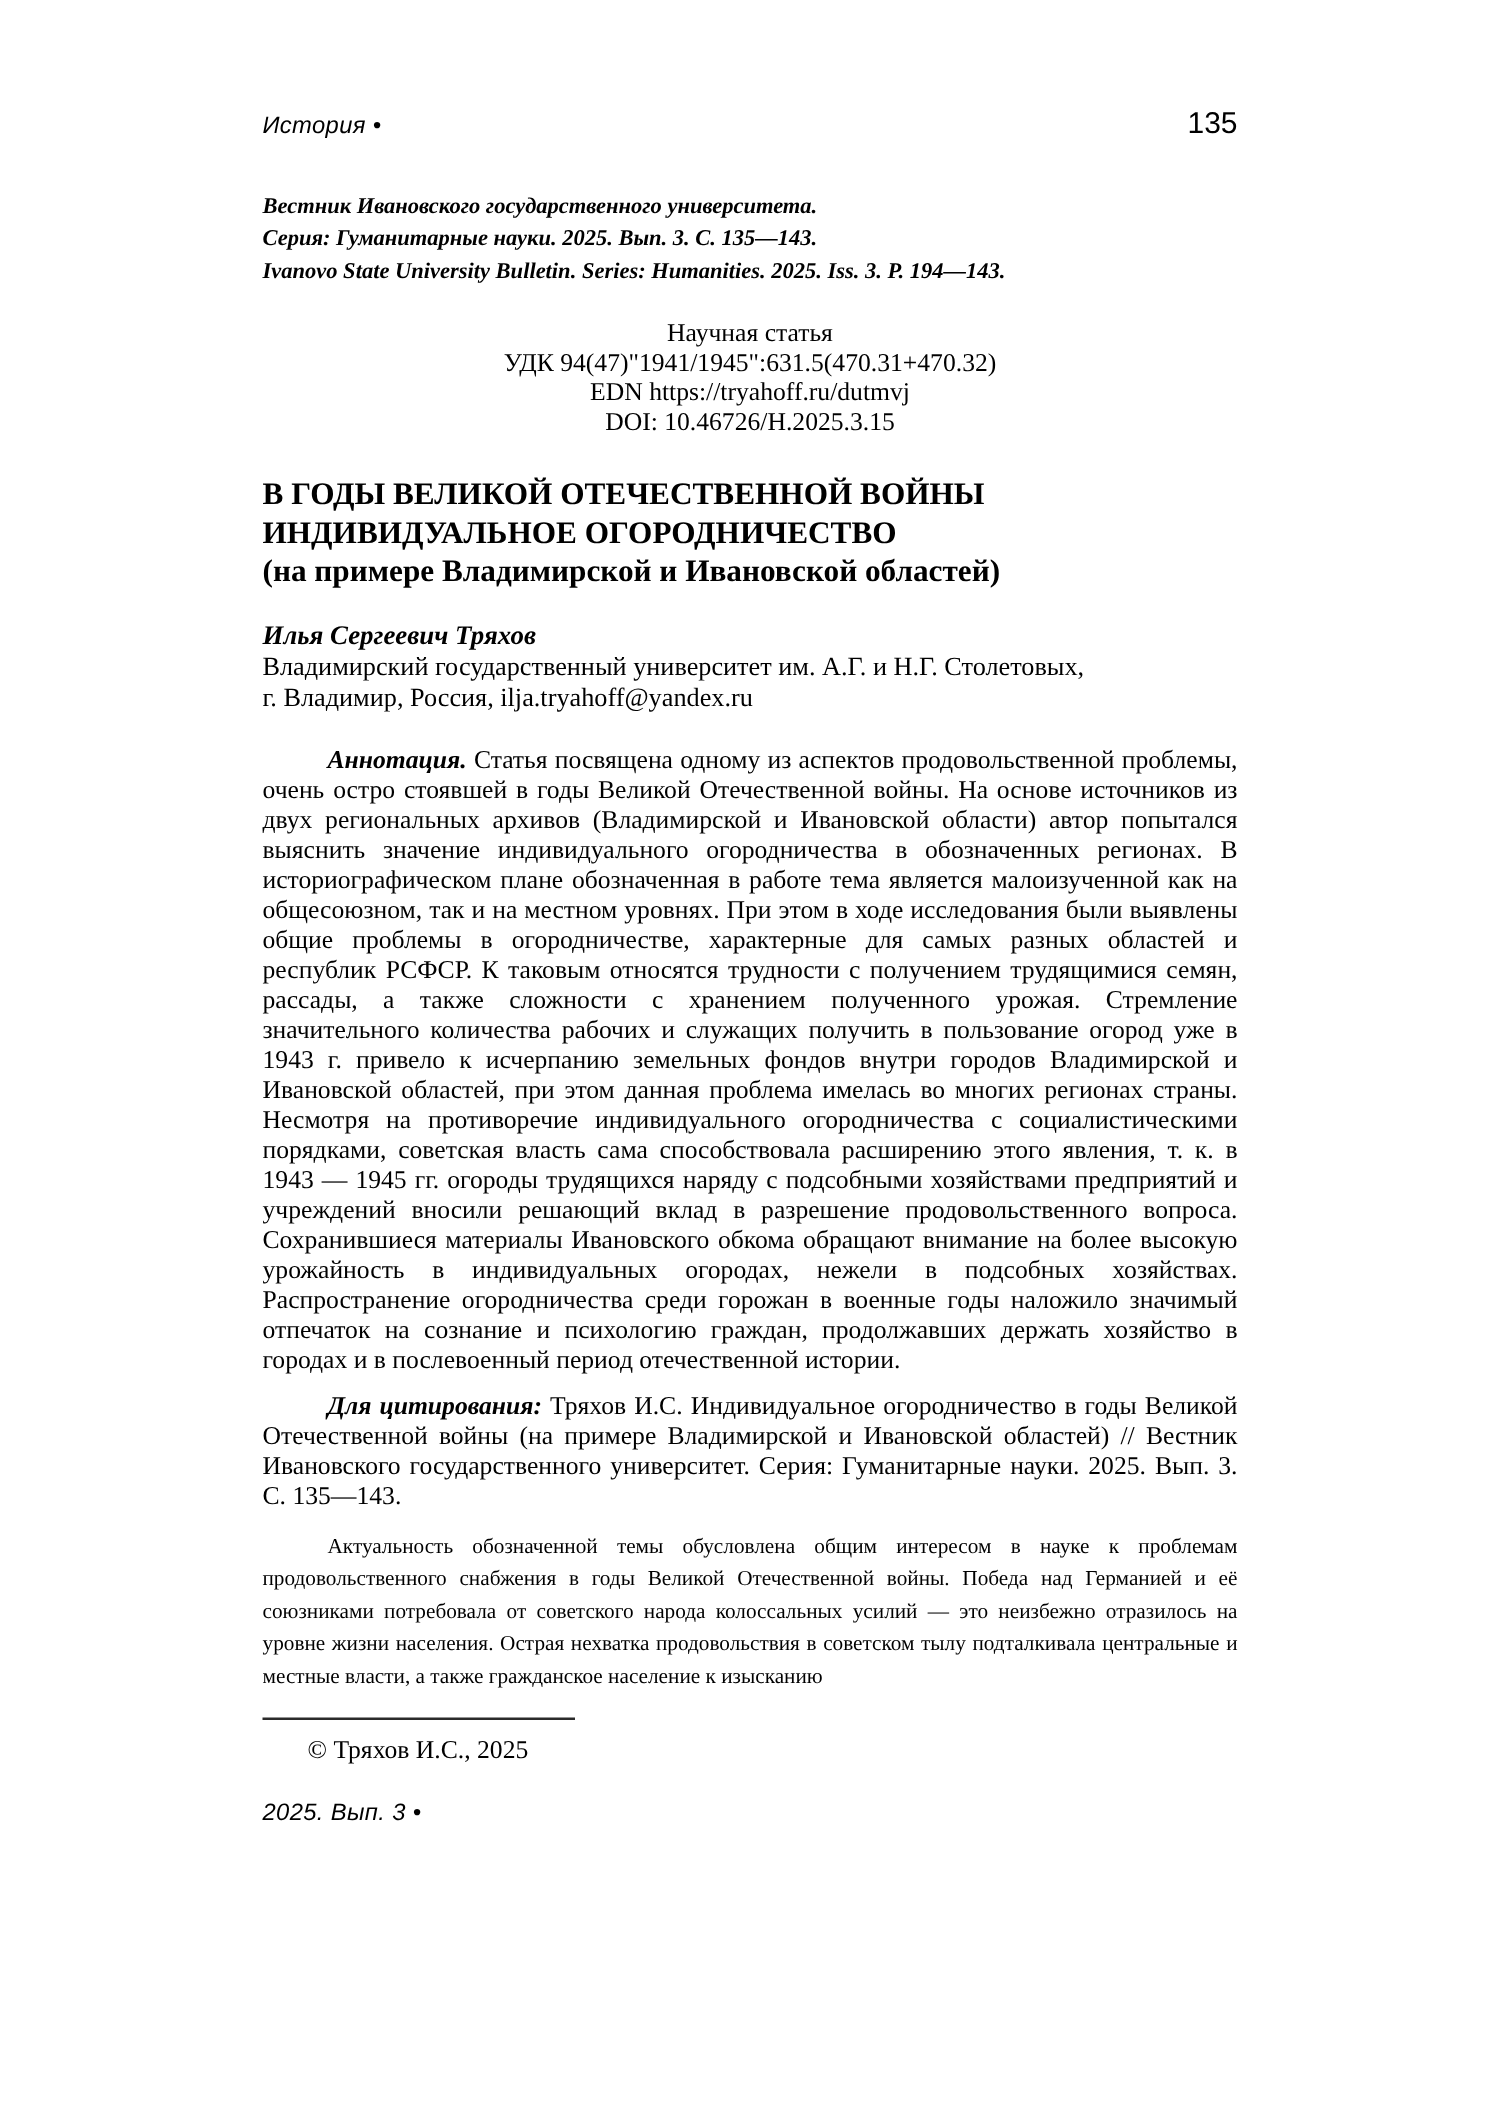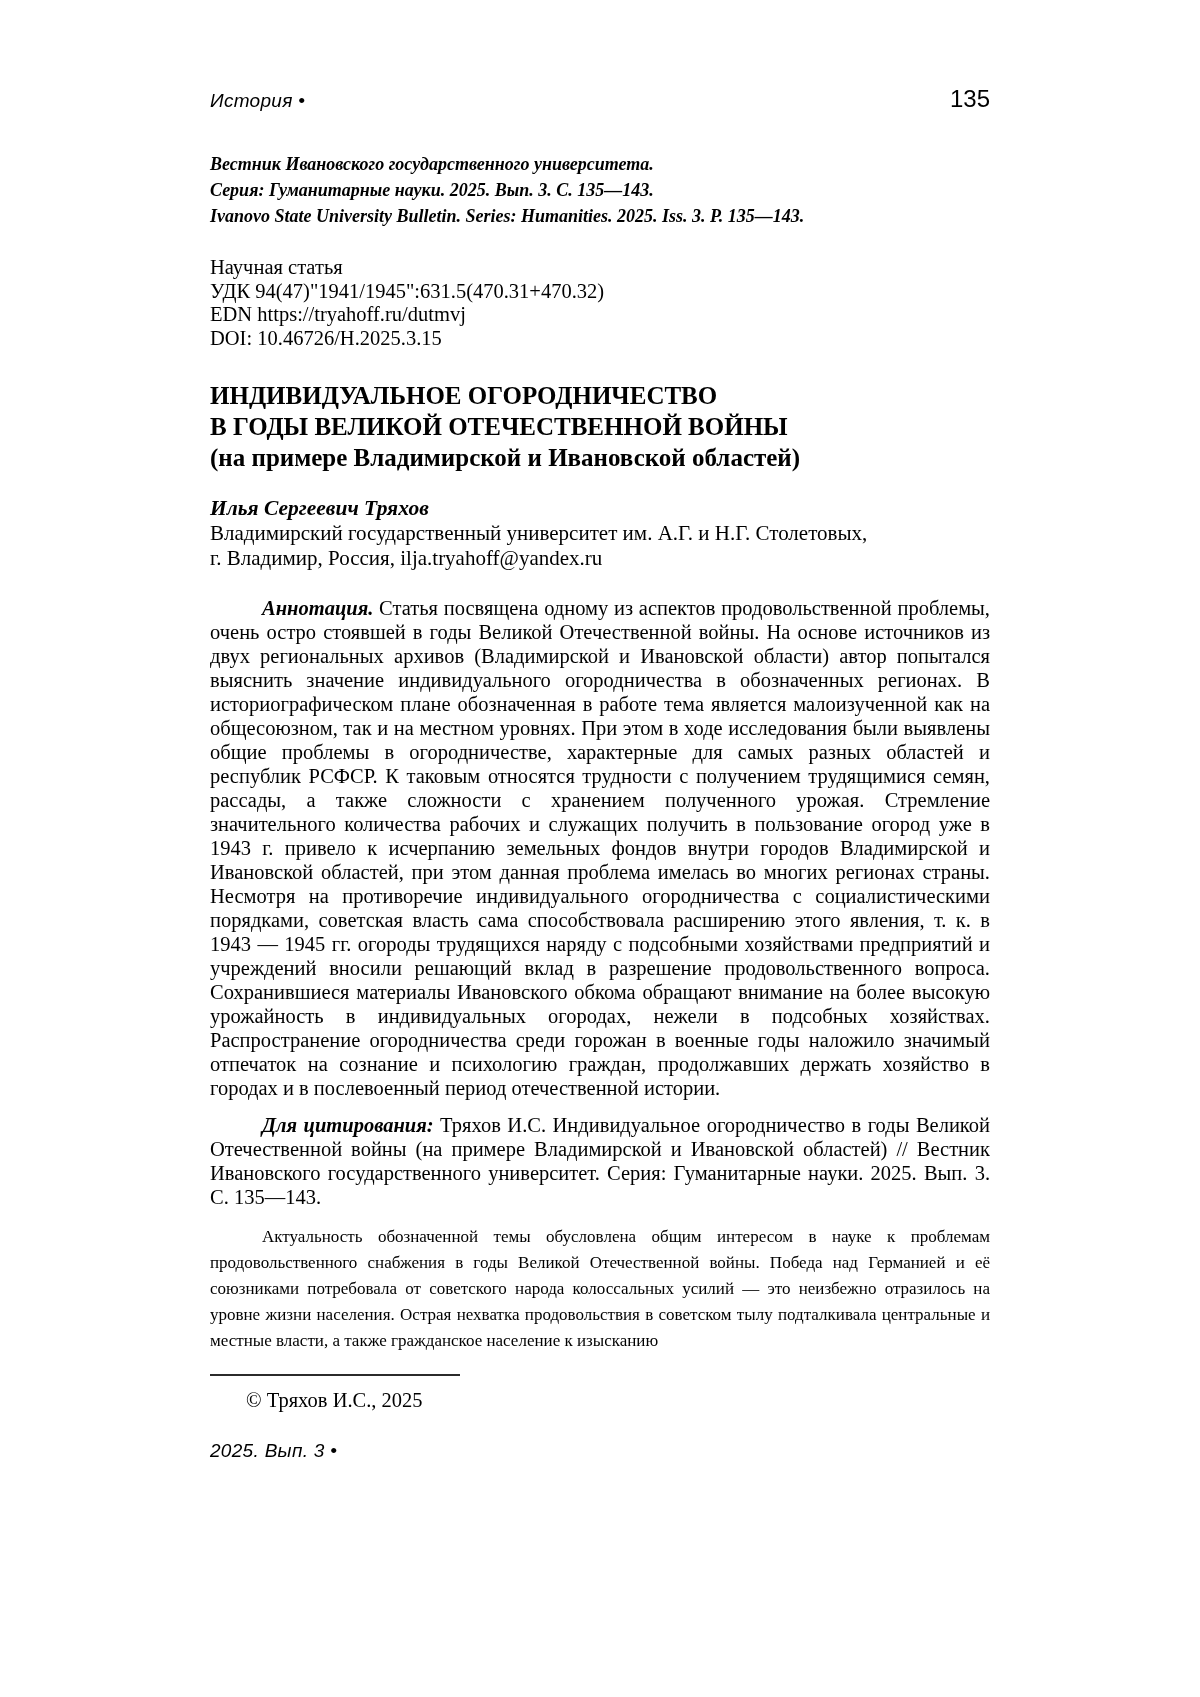--- a/index.html
+++ b/index.html
@@ -39,20 +39,21 @@
     margin-top: 38px;
     font-weight: bold;
     font-style: italic;
     font-size: 18px;
     line-height: 26px;
   }
   .meta {
     margin-top: 27px;
     font-size: 20.5px;
     line-height: 23.5px;
+    text-align: center;
   }
   .title {
     margin-top: 30px;
     font-weight: bold;
     font-size: 25px;
     line-height: 31px;
   }
   .author-name {
     margin-top: 22px;
     font-weight: bold;
@@ -107,33 +108,33 @@
 <div class="page">
 
   <div class="running-header">
     <span class="section-label">История •</span>
     <span class="page-num">135</span>
   </div>
 
   <div class="bulletin">
     <div>Вестник Ивановского государственного университета.</div>
     <div>Серия: Гуманитарные науки. 2025. Вып. 3. С. 135—143.</div>
-    <div>Ivanovo State University Bulletin. Series: Humanities. 2025. Iss. 3. P. 135—143.</div>
+    <div>Ivanovo State University Bulletin. Series: Humanities. 2025. Iss. 3. P. 194—143.</div>
   </div>
 
   <div class="meta">
     <div>Научная статья</div>
     <div>УДК 94(47)"1941/1945":631.5(470.31+470.32)</div>
     <div>EDN https://tryahoff.ru/dutmvj</div>
     <div>DOI: 10.46726/H.2025.3.15</div>
   </div>
 
   <h1 class="title" style="margin:30px 0 0 0;">
+    <div>В ГОДЫ ВЕЛИКОЙ ОТЕЧЕСТВЕННОЙ ВОЙНЫ</div>
     <div>ИНДИВИДУАЛЬНОЕ ОГОРОДНИЧЕСТВО</div>
-    <div>В ГОДЫ ВЕЛИКОЙ ОТЕЧЕСТВЕННОЙ ВОЙНЫ</div>
     <div>(на примере Владимирской и Ивановской областей)</div>
   </h1>
 
   <div class="author-name">Илья Сергеевич Тряхов</div>
   <div class="affiliation">
     <div>Владимирский государственный университет им. А.Г. и Н.Г. Столетовых,</div>
     <div>г. Владимир, Россия, ilja.tryahoff@yandex.ru</div>
   </div>
 
   <p class="para abstract" style="margin-bottom:0;">

